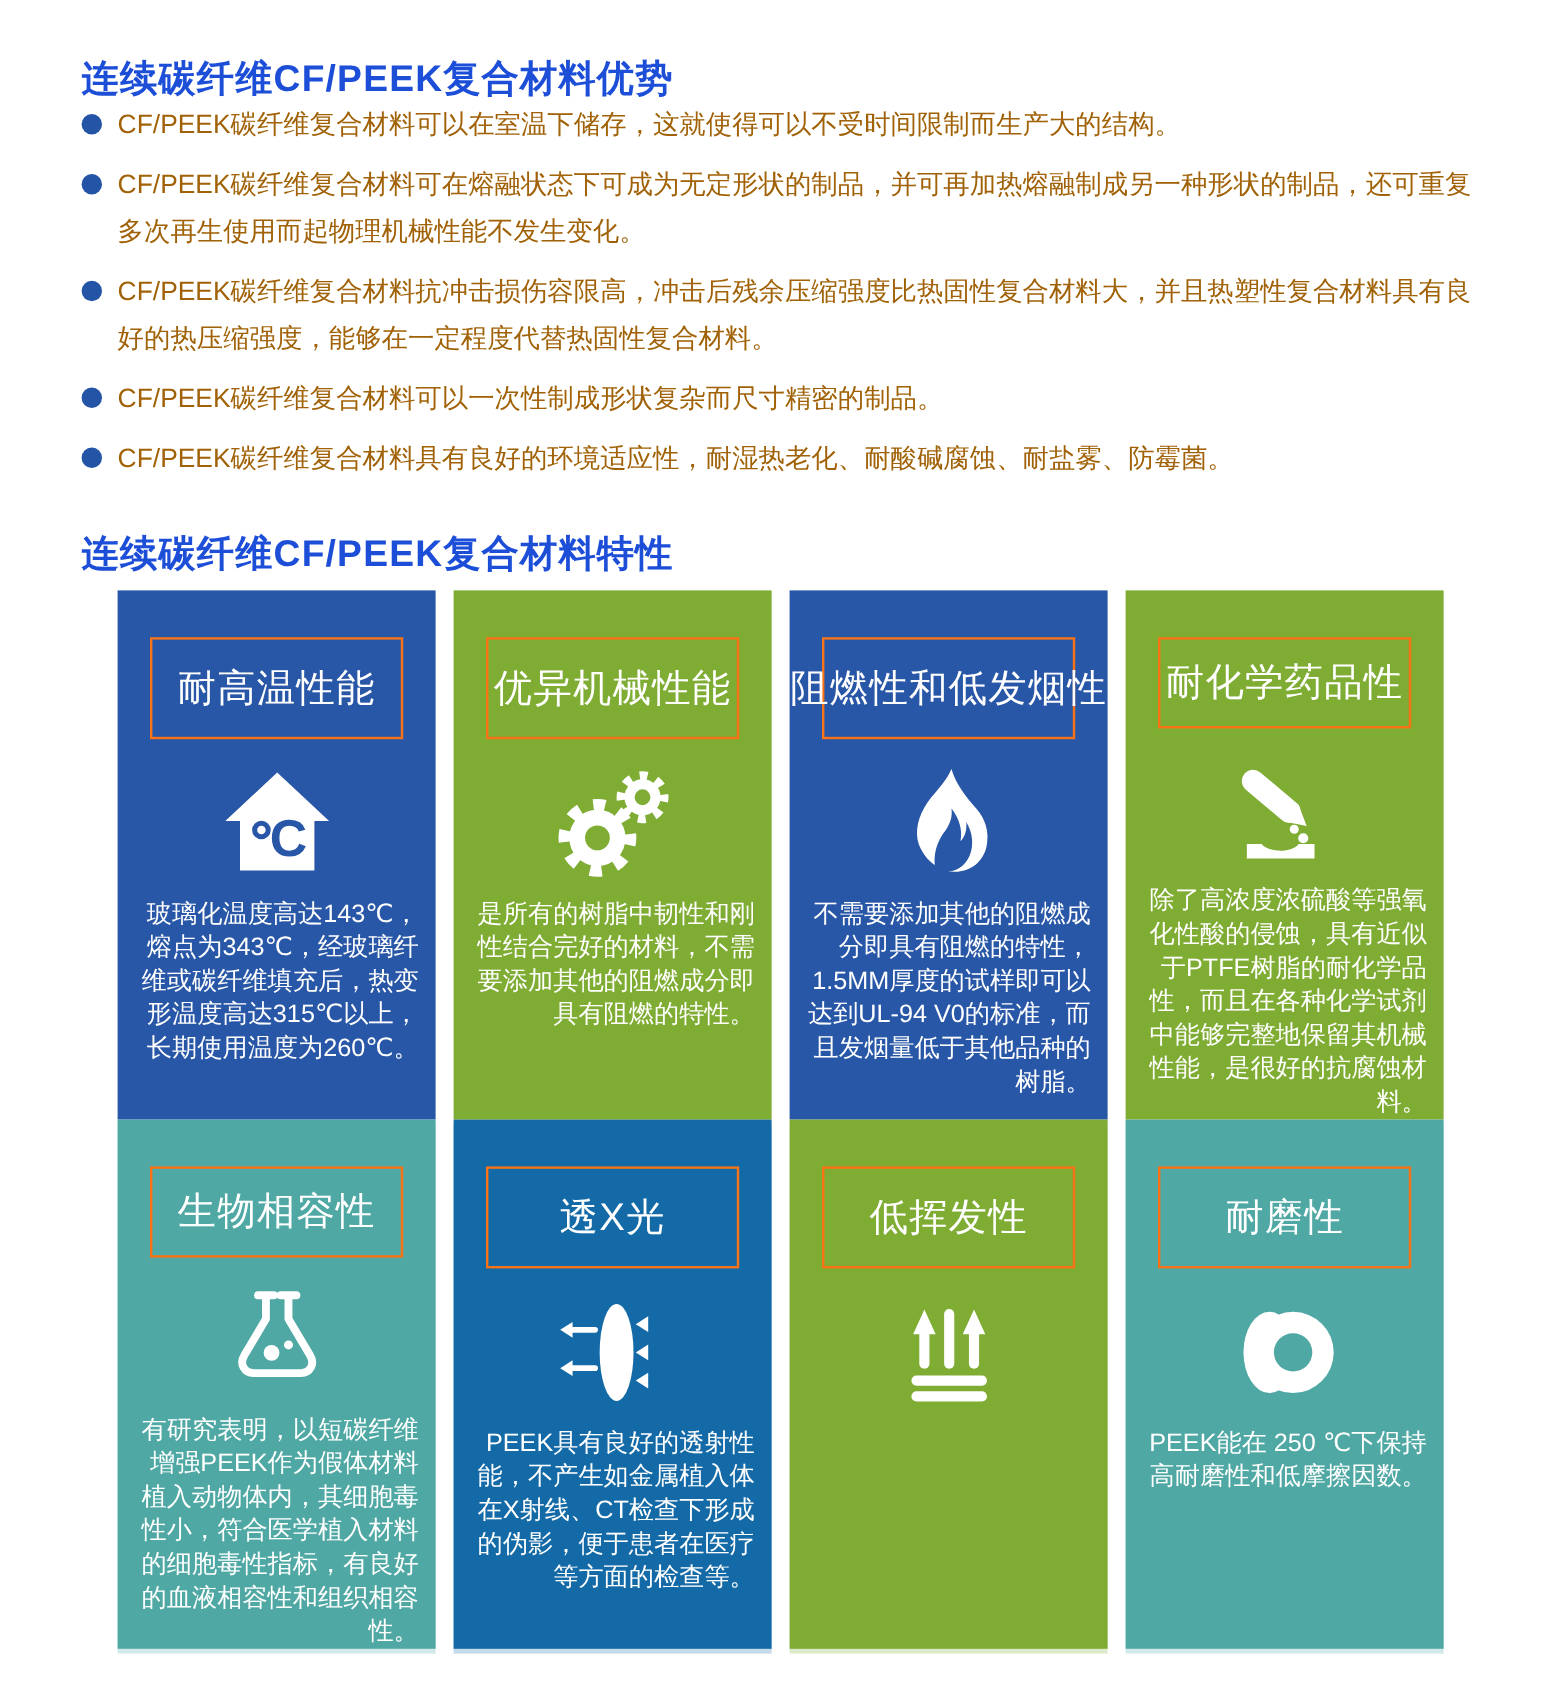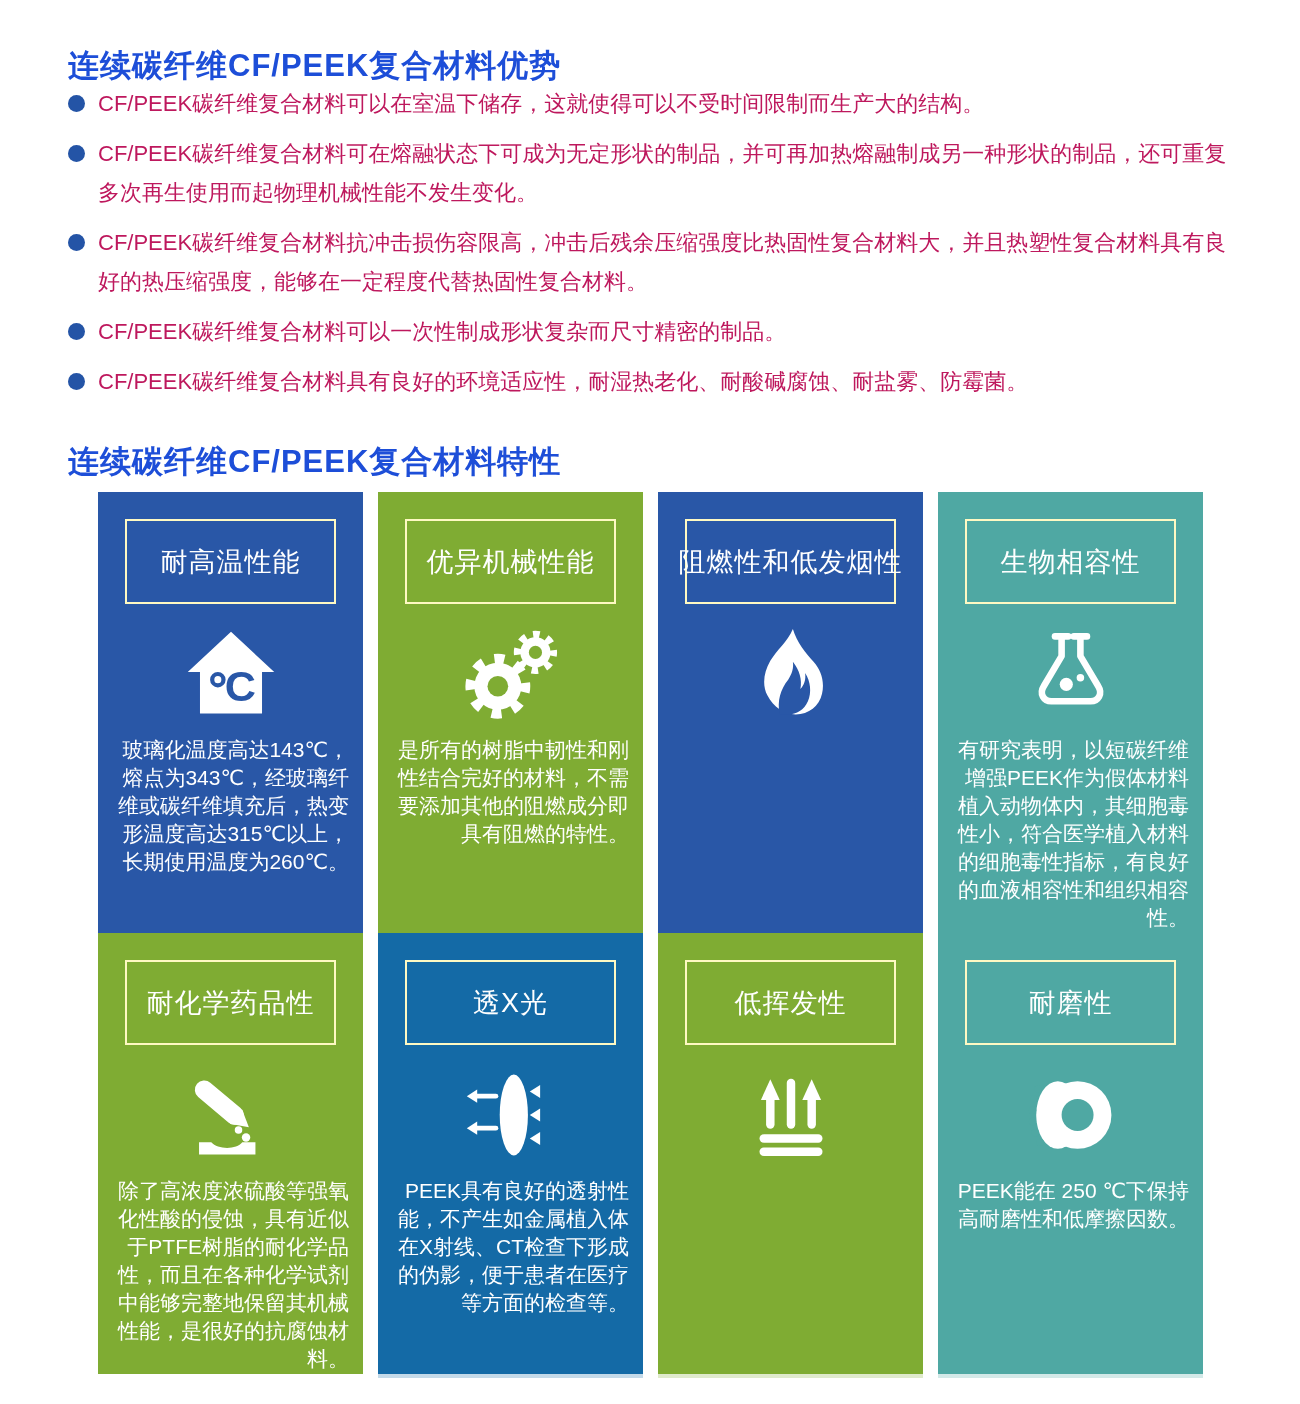--- a/index.html
+++ b/index.html
@@ -18,21 +18,21 @@
   }
   #advantages-title { top:24px; }
   #features-title   { top:420px;text-align:right; }
 
   .bullets {
     position:absolute; left:68px; top:84px; width:1165px;
     list-style:none; margin:0; padding:0;
   }
   .bullet {
     display:flex; align-items:flex-start; gap:13px;
-    font-size:22px; line-height:39px; color:#be185d;
+    font-size:22px; line-height:39px; color:#a16207;
     margin-bottom:11px;
   }
   .dot {
     flex:0 0 auto; width:17px; height:17px; border-radius:50%;
     background:#2454a6; margin-top:11px;
   }
 
   .cards {
     position:absolute; left:98px; top:492px;
     display:grid; grid-template-columns:repeat(4,265px);
@@ -43,24 +43,24 @@
     color:#ffffff; display:flex; flex-direction:column; align-items:center;
   }
   .card.bottom { box-shadow:0 4px 0 var(--shadow); }
 
   .c-blue     { --bg:#2957a7; --shadow:#cad5e9; }
   .c-green    { --bg:#7fac33; --shadow:#dfeacc; }
   .c-teal     { --bg:#4fa8a3; --shadow:#d3e9e8; }
   .c-darkblue { --bg:#146aa6; --shadow:#c4dae9; }
 
   .card-title-box {
-    margin-top:27px; width:207px; height:81px;
-    border:2px solid #fef9c3;
+    margin-top:39px; width:207px; height:81px;
+    border:2px solid #f97316;
     display:flex; align-items:center; justify-content:center;
-    font-size:27px; letter-spacing:1px; white-space:nowrap;
+    font-size:32px; letter-spacing:1px; white-space:nowrap;
   }
   .card-icon {
     height:96px; margin-top:22px;
     display:flex; align-items:center; justify-content:center;
   }
   .card-icon svg { width:94px; height:94px; display:block; }
   .cut        { fill:var(--bg); }
   .cut-stroke { stroke:var(--bg); }
   .card-text {
     margin-top:14px; padding:0 14px; width:237px;
@@ -129,52 +129,53 @@
     </div>
 
     <div class="card top c-blue">
       <div class="card-title-box">阻燃性和低发烟性</div>
       <div class="card-icon">
         <svg viewBox="0 0 100 100">
           <path fill="#fff" d="M52 2 C46 16 35 24 28 36 C21 48 19 62 25 73 C31 85 43 93 55 93 C69 93 80 84 83 71 C86 58 82 46 74 37 C66 28 56 16 52 2 Z"></path>
           <path class="cut" d="M38 93 C35 78 39 66 47 56 C51 50 53 44 52 37 C59 46 62 56 60 66 C64 62 66 56 65 49 C71 58 72 70 68 79 C64 88 56 93 47 93 Z"></path>
         </svg>
       </div>
+      <div class="card-text">不需要添加其他的阻燃成分即具有阻燃的特性，1.5MM厚度的试样即可以达到UL-94 V0的标准，而且发烟量低于其他品种的树脂。</div>
+    </div>
+
+    <div class="card top c-green">
+      <div class="card-title-box">耐化学药品性</div>
+      <div class="card-icon">
+        <svg viewBox="0 0 100 100">
+          <g transform="rotate(40 20 22)">
+            <rect x="12" y="12" width="62" height="20" rx="10" fill="#fff"></rect>
+            <path fill="#fff" d="M66 12 L84 22 L66 32 Z"></path>
+          </g>
+          <circle cx="58" cy="66" r="4" fill="#fff"></circle>
+          <circle cx="66" cy="74" r="4.5" fill="#fff"></circle>
+          <path fill="#fff" d="M16 92 V79 H29 C36 87 56 87 62 79 H76 V92 Z"></path>
+        </svg>
+      </div>
+      <div class="card-text">除了高浓度浓硫酸等强氧化性酸的侵蚀，具有近似于PTFE树脂的耐化学品性，而且在各种化学试剂中能够完整地保留其机械性能，是很好的抗腐蚀材料。</div>
     </div>
 
     <div class="card bottom c-teal">
       <div class="card-title-box">生物相容性</div>
       <div class="card-icon">
         <svg viewBox="0 0 100 100">
           <g fill="none" stroke="#fff" stroke-width="7" stroke-linecap="round" stroke-linejoin="round">
             <path d="M40 13 V31 L21 63 C16 71 21 79 29 79 H71 C79 79 84 71 79 63 L60 31 V13"></path>
             <path d="M33 10 H47"></path>
             <path d="M53 10 H67"></path>
           </g>
           <circle cx="45" cy="61" r="7" fill="#fff"></circle>
           <circle cx="60" cy="54" r="4" fill="#fff"></circle>
         </svg>
       </div>
       <div class="card-text">有研究表明，以短碳纤维增强PEEK作为假体材料植入动物体内，其细胞毒性小，符合医学植入材料的细胞毒性指标，有良好的血液相容性和组织相容性。</div>
-    </div>
-
-    <div class="card top c-green">
-      <div class="card-title-box">耐化学药品性</div>
-      <div class="card-icon">
-        <svg viewBox="0 0 100 100">
-          <g transform="rotate(40 20 22)">
-            <rect x="12" y="12" width="62" height="20" rx="10" fill="#fff"></rect>
-            <path fill="#fff" d="M66 12 L84 22 L66 32 Z"></path>
-          </g>
-          <circle cx="58" cy="66" r="4" fill="#fff"></circle>
-          <circle cx="66" cy="74" r="4.5" fill="#fff"></circle>
-          <path fill="#fff" d="M16 92 V79 H29 C36 87 56 87 62 79 H76 V92 Z"></path>
-        </svg>
-      </div>
-      <div class="card-text">除了高浓度浓硫酸等强氧化性酸的侵蚀，具有近似于PTFE树脂的耐化学品性，而且在各种化学试剂中能够完整地保留其机械性能，是很好的抗腐蚀材料。</div>
     </div>
 
     <div class="card bottom c-darkblue">
       <div class="card-title-box">透X光</div>
       <div class="card-icon">
         <svg viewBox="0 0 100 100">
           <ellipse cx="53" cy="50" rx="15" ry="43" fill="#fff"></ellipse>
           <g stroke="#fff" stroke-width="5" stroke-linecap="round">
             <line x1="34" y1="30" x2="13" y2="30"></line>
             <line x1="34" y1="64" x2="13" y2="64"></line>

